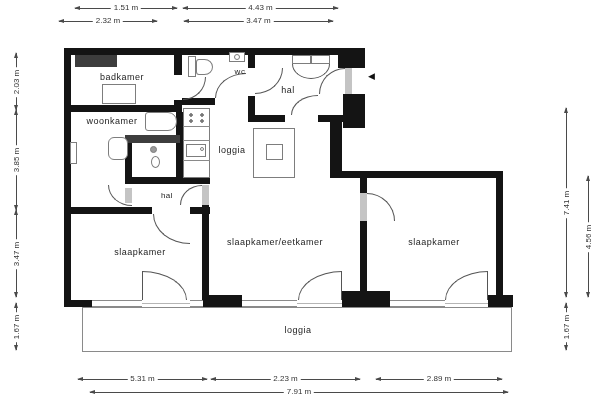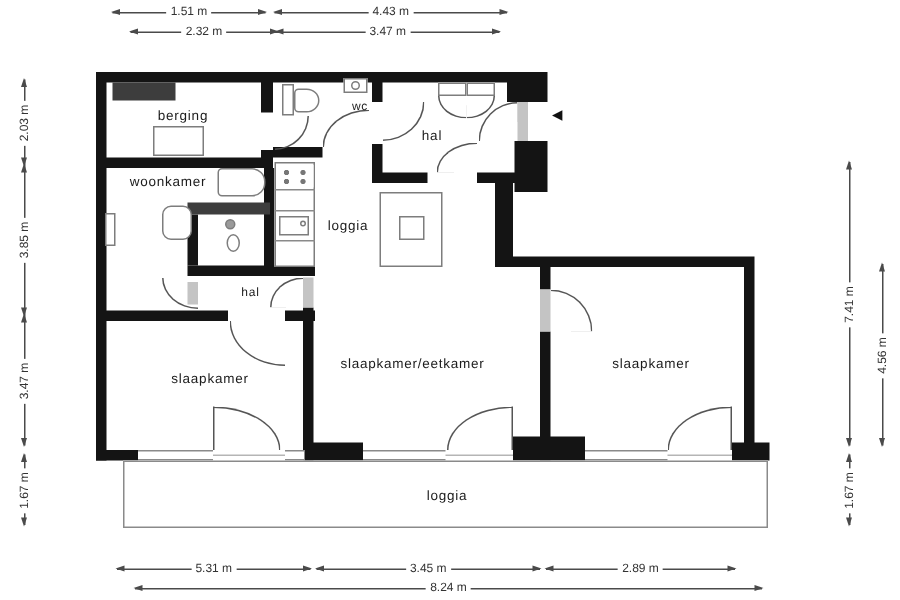--- a/index.html
+++ b/index.html
@@ -126,38 +126,38 @@
 
   <div class="fx" style="left:292px;top:55px;width:19px;height:9px"></div>
   <div class="fx" style="left:311px;top:55px;width:19px;height:9px"></div>
   <div class="arc arc-bl" style="left:292px;top:64px;width:19px;height:15px"></div>
   <div class="arc arc-br" style="left:311px;top:64px;width:19px;height:15px"></div>
 
   <div class="arrow-glyph" style="left:368px;top:72px">◀</div>
 
   <div class="loggia-box" style="left:82px;top:307px;width:430px;height:45px"></div>
 
-  <div class="rlab" style="left:122px;top:77px">berging</div>
+  <div class="rlab" style="left:122px;top:77px">badkamer</div>
   <div class="rlab small" style="left:240px;top:71px">wc</div>
   <div class="rlab" style="left:288px;top:90px">hal</div>
   <div class="rlab" style="left:112px;top:121px">woonkamer</div>
   <div class="rlab" style="left:232px;top:150px">loggia</div>
   <div class="rlab small" style="left:167px;top:195px">hal</div>
   <div class="rlab" style="left:140px;top:252px">slaapkamer</div>
   <div class="rlab" style="left:275px;top:242px">slaapkamer/eetkamer</div>
   <div class="rlab" style="left:434px;top:242px">slaapkamer</div>
   <div class="rlab" style="left:298px;top:330px">loggia</div>
 
   <div class="dimh" style="left:75px;top:8px;width:102px">
       <span class="lab">1.51 m</span>
     </div>
   <div class="dimh" style="left:183px;top:8px;width:155px">
       <span class="lab">4.43 m</span>
     </div>
-  <div class="dimh" style="left:87px;top:21px;width:98px">
+  <div class="dimh" style="left:59px;top:21px;width:98px">
       <span class="lab">2.32 m</span>
     </div>
   <div class="dimh" style="left:184px;top:21px;width:149px">
       <span class="lab">3.47 m</span>
     </div>
 
   <div class="dimv" style="left:16px;top:53px;height:57px">
       <span class="lab">2.03 m</span>
     </div>
   <div class="dimv" style="left:16px;top:110px;height:100px">
@@ -177,22 +177,22 @@
       <span class="lab">4.56 m</span>
     </div>
   <div class="dimv" style="left:566px;top:303px;height:47px">
       <span class="lab">1.67 m</span>
     </div>
 
   <div class="dimh" style="left:78px;top:379px;width:129px">
       <span class="lab">5.31 m</span>
     </div>
   <div class="dimh" style="left:211px;top:379px;width:149px">
-      <span class="lab">3.45 m</span>
+      <span class="lab">2.23 m</span>
     </div>
-  <div class="dimh" style="left:364px;top:379px;width:126px">
+  <div class="dimh" style="left:376px;top:379px;width:126px">
       <span class="lab">2.89 m</span>
     </div>
   <div class="dimh" style="left:90px;top:392px;width:418px">
-      <span class="lab">8.24 m</span>
+      <span class="lab">7.91 m</span>
     </div>
 
 </div>
 
 </body></html>

